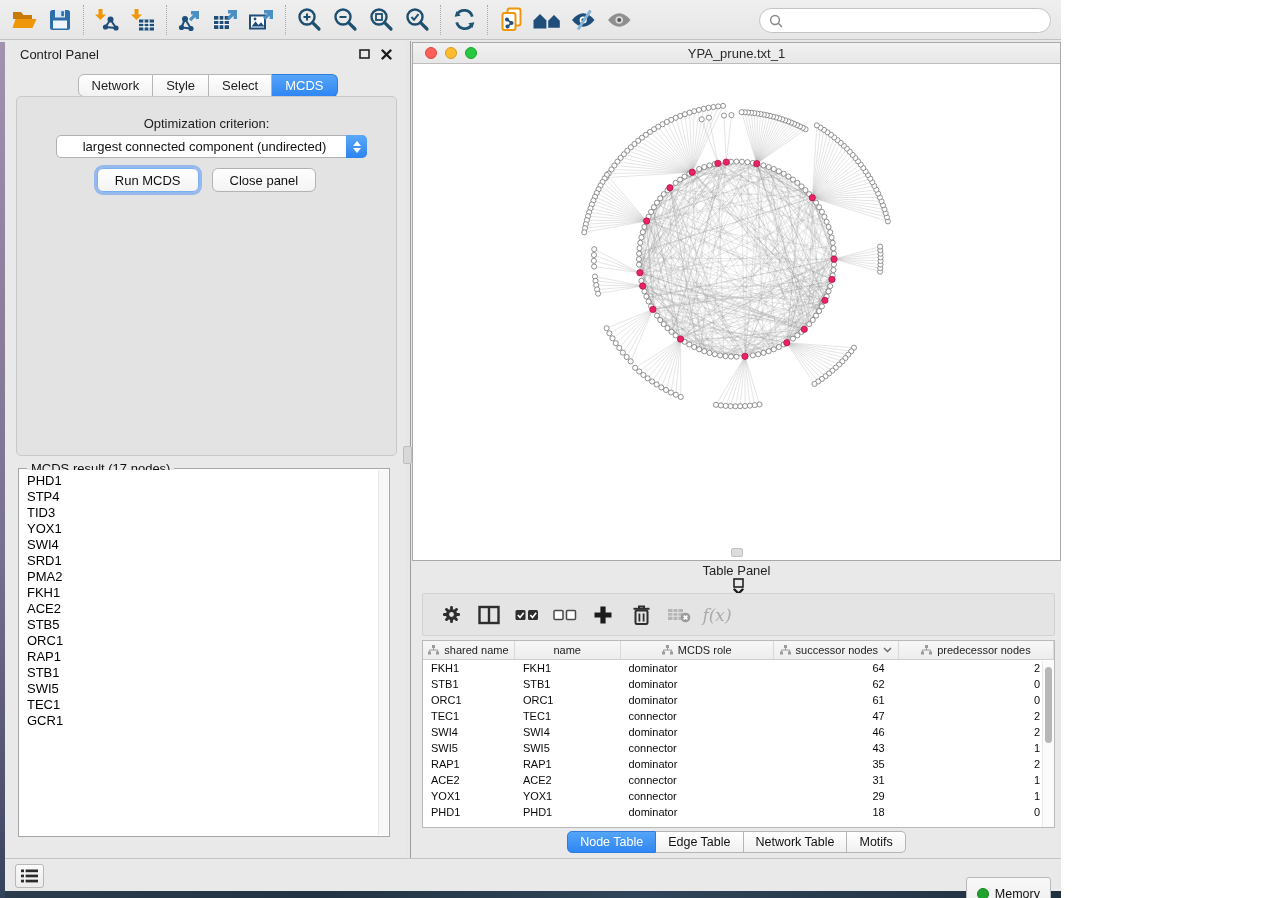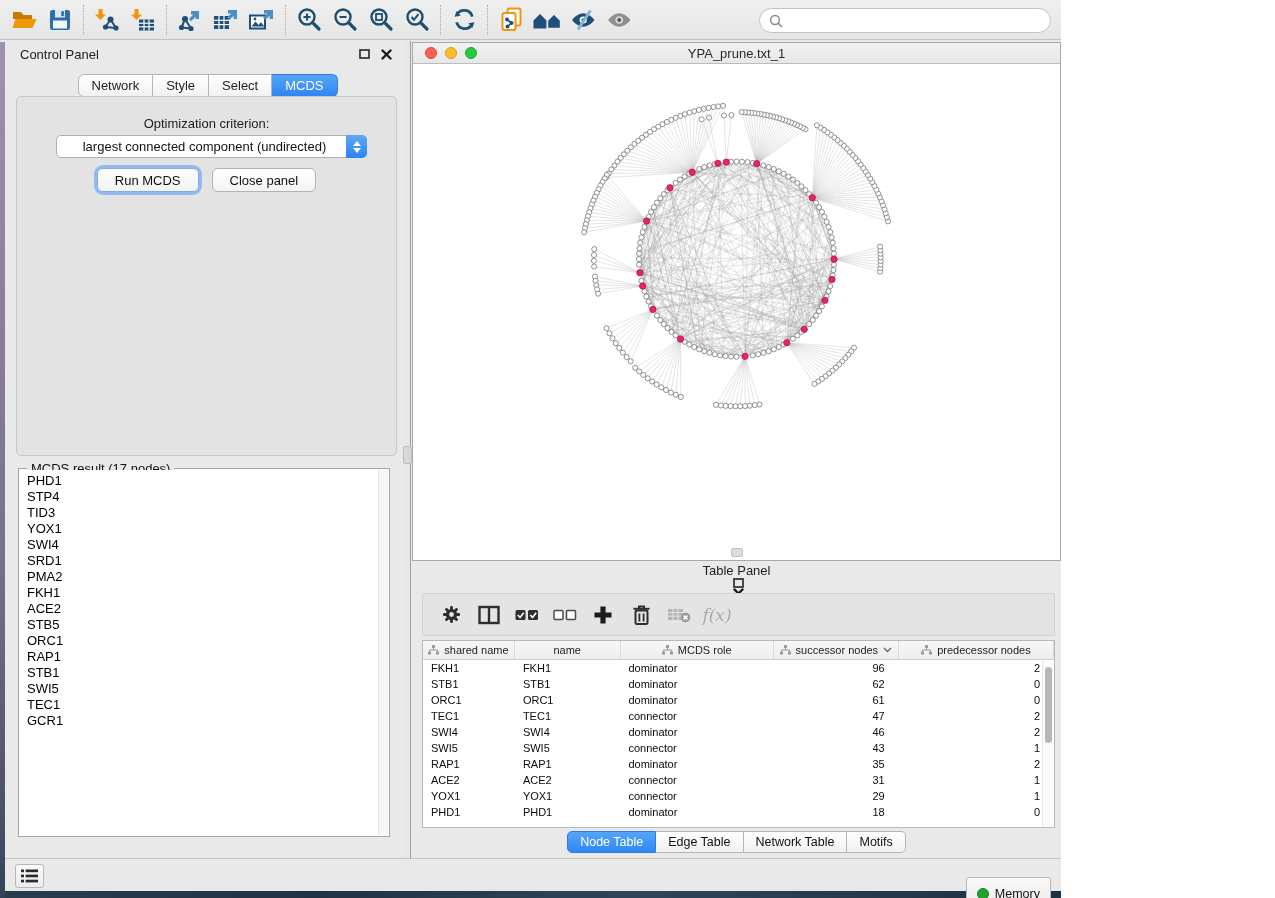--- a/index.html
+++ b/index.html
@@ -1351,21 +1351,21 @@
                     </g>
                   </svg>
                 <span>predecessor nodes</span>
               </div>
             </div>
             <div>
                 <div class="trow">
                   <div class="tcell c0 txt">FKH1</div>
                   <div class="tcell c1 txt">FKH1</div>
                   <div class="tcell c2 txt">dominator</div>
-                  <div class="tcell c3 num">96</div>
+                  <div class="tcell c3 num">64</div>
                   <div class="tcell c4 num">2</div>
                 </div>
                 <div class="trow">
                   <div class="tcell c0 txt">STB1</div>
                   <div class="tcell c1 txt">STB1</div>
                   <div class="tcell c2 txt">dominator</div>
                   <div class="tcell c3 num">62</div>
                   <div class="tcell c4 num">0</div>
                 </div>
                 <div class="trow">

